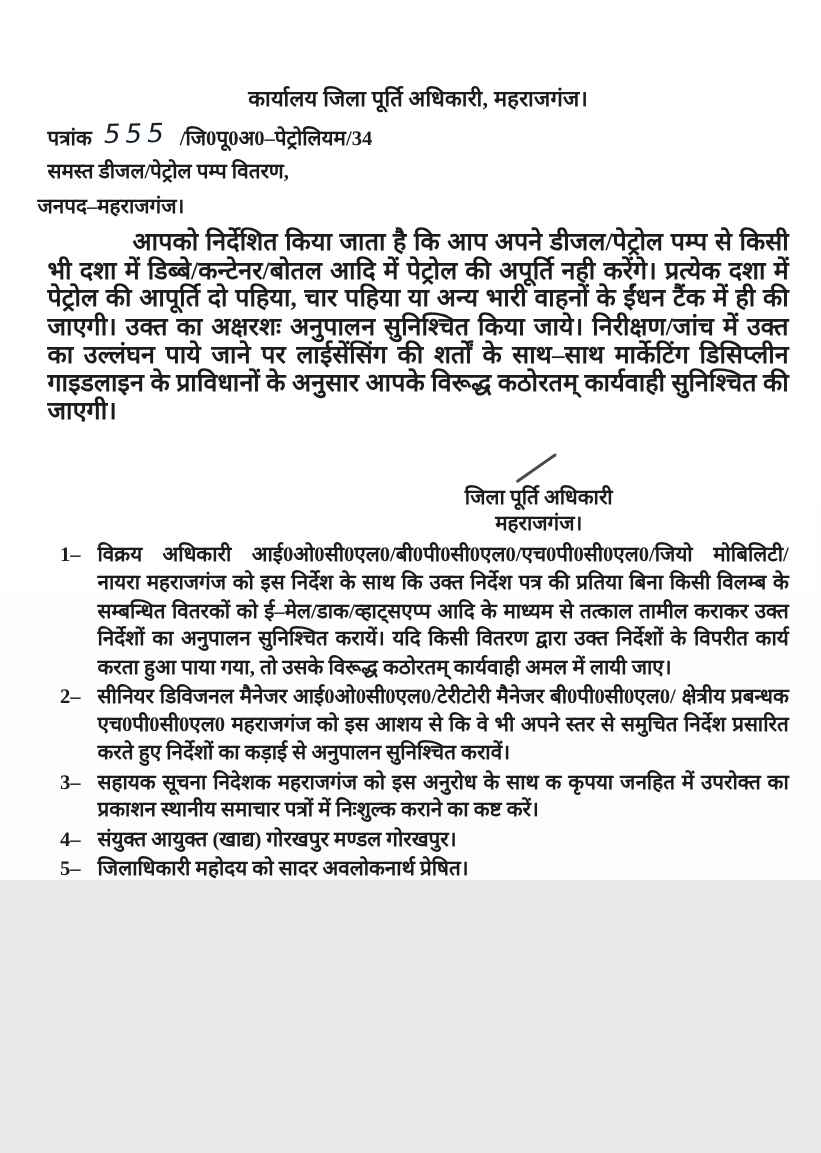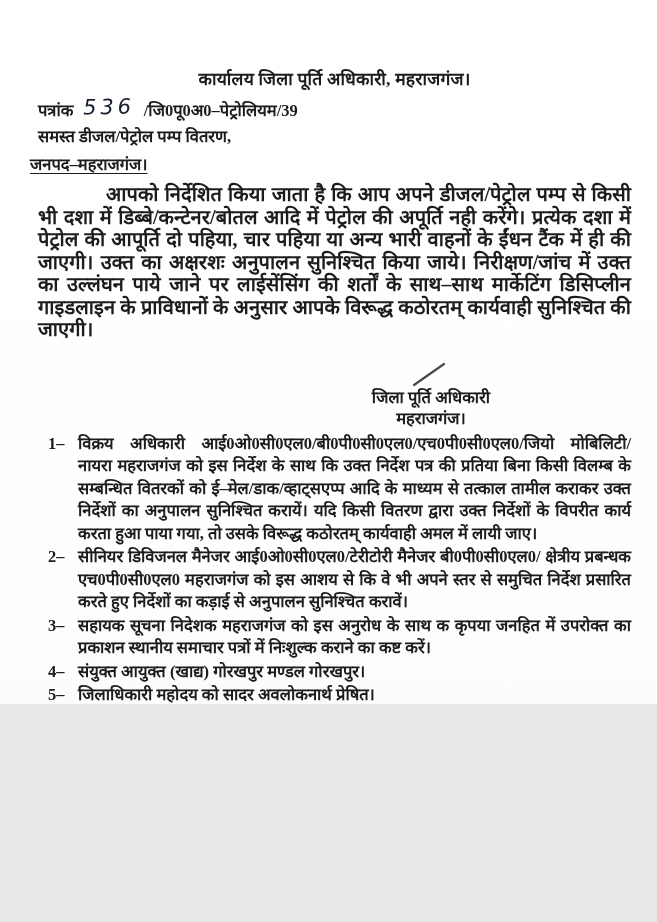--- a/index.html
+++ b/index.html
@@ -18,21 +18,21 @@
     text-align:center;font-size:17.5px;font-weight:700;letter-spacing:.2px;
   }
   .meta-row{display:flex;justify-content:space-between;align-items:baseline;margin-top:7px;font-size:16.5px;font-weight:700;}
   .hand{
     font-family:"DejaVu Sans",sans-serif;font-style:italic;font-weight:400;
     font-size:21px;letter-spacing:4px;color:#17202e;position:relative;top:-2px;margin:0 5px;
     transform:rotate(-1deg);display:inline-block;
   }
   .hand.small{font-size:18px;letter-spacing:2px;}
   .addr-line{font-size:16.5px;font-weight:700;margin-top:3px;}
-  .addr-underline{display:inline-block;text-decoration:underline;text-underline-offset:3px;margin-top:2px;margin-left:-8px;}
+  .addr-underline{display:inline-block;text-underline-offset:3px;margin-top:2px;margin-left:-8px;}
   .body-par{
     margin-top:8px;font-size:20px;font-weight:700;line-height:22.5px;
     text-align:justify;text-indent:68px;letter-spacing:.1px;
   }
   .sig-block{width:190px;text-align:center;font-size:16.5px;font-weight:700;line-height:21px;}
   .sig1{margin:2px 105px 0 auto;}
   .sig1 .stroke{height:26px;position:relative;}
   .sig1 svg{position:absolute;left:74px;top:0;}
   .copy-head{font-size:16.5px;font-weight:700;margin-top:6px;margin-left:-8px;}
   .copy-list{margin-top:4px;}
@@ -51,22 +51,22 @@
 <body>
 
 <div class="page">
   <div class="content">
 
     <div class="office-title">कार्यालय जिला पूर्ति अधिकारी, महराजगंज।</div>
 
     <div class="meta-row">
       <div>
         <span>पत्रांक</span>
-        <span class="hand">536</span>
-        <span>/जि0पू0अ0–पेट्रोलियम/39</span>
+        <span class="hand">555</span>
+        <span>/जि0पू0अ0–पेट्रोलियम/34</span>
       </div>
     </div>
 
     <div class="addr-line">समस्त डीजल/पेट्रोल पम्प वितरण,</div>
     <div class="addr-line">
       <span class="addr-underline">जनपद–महराजगंज।</span>
     </div>
 
     <p class="body-par">आपको निर्देशित किया जाता है कि आप अपने डीजल/पेट्रोल पम्प से किसी भी दशा में डिब्बे/कन्टेनर/बोतल आदि में पेट्रोल की अपूर्ति नही करेंगे। प्रत्येक दशा में पेट्रोल की आपूर्ति दो पहिया, चार पहिया या अन्य भारी वाहनों के ईंधन टैंक में ही की जाएगी। उक्त का अक्षरशः अनुपालन सुनिश्चित किया जाये। निरीक्षण/जांच में उक्त का उल्लंघन पाये जाने पर लाईसेंसिंग की शर्तों के साथ–साथ मार्केटिंग डिसिप्लीन गाइडलाइन के प्राविधानों के अनुसार आपके विरूद्ध कठोरतम् कार्यवाही सुनिश्चित की जाएगी।</p>
 

